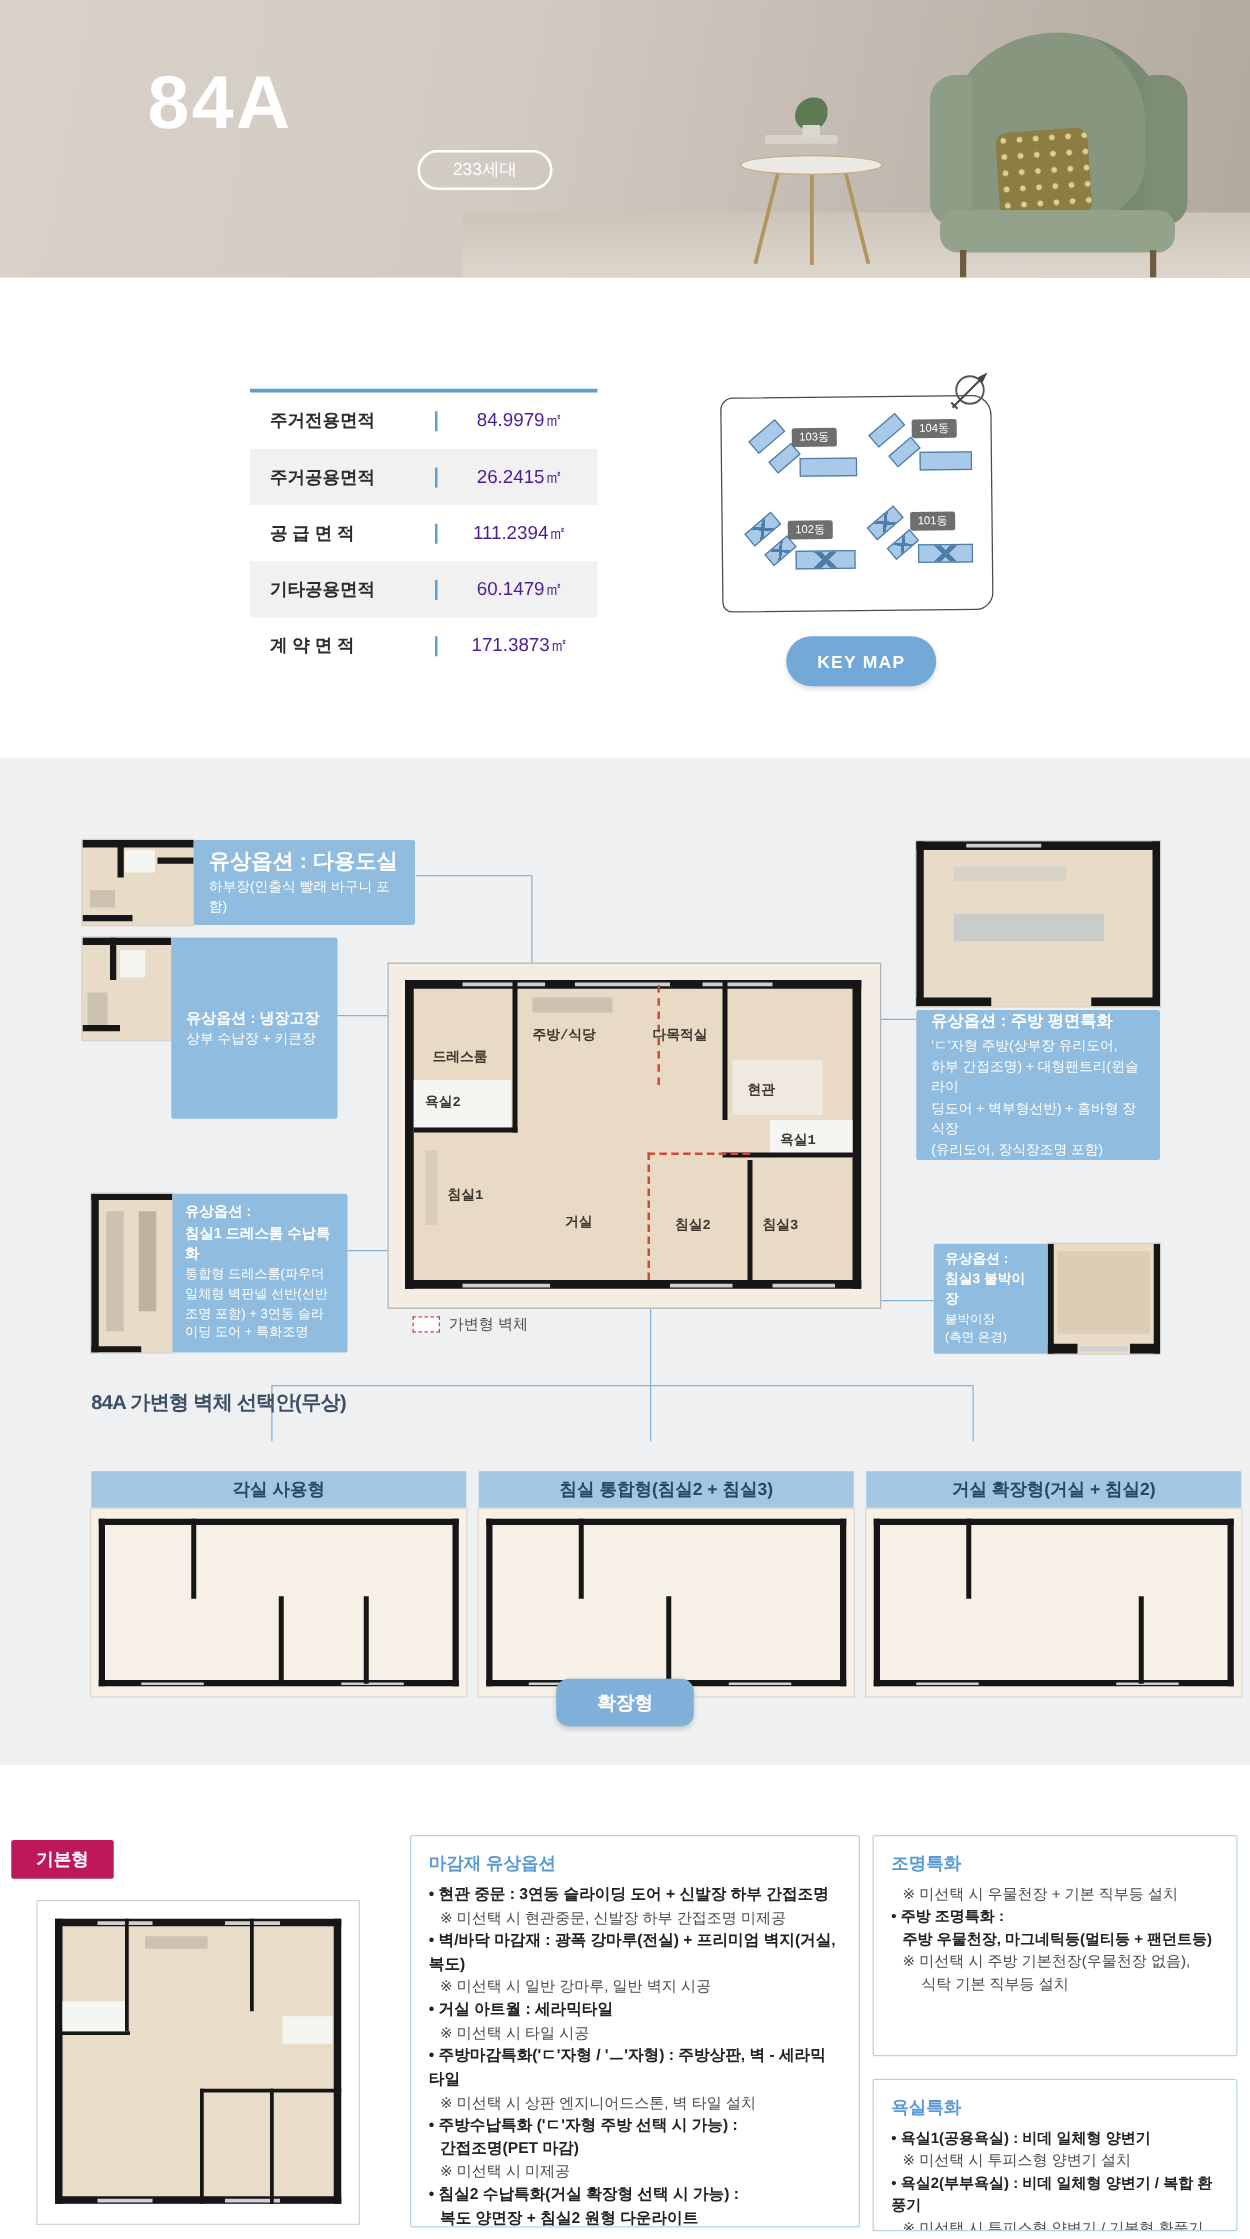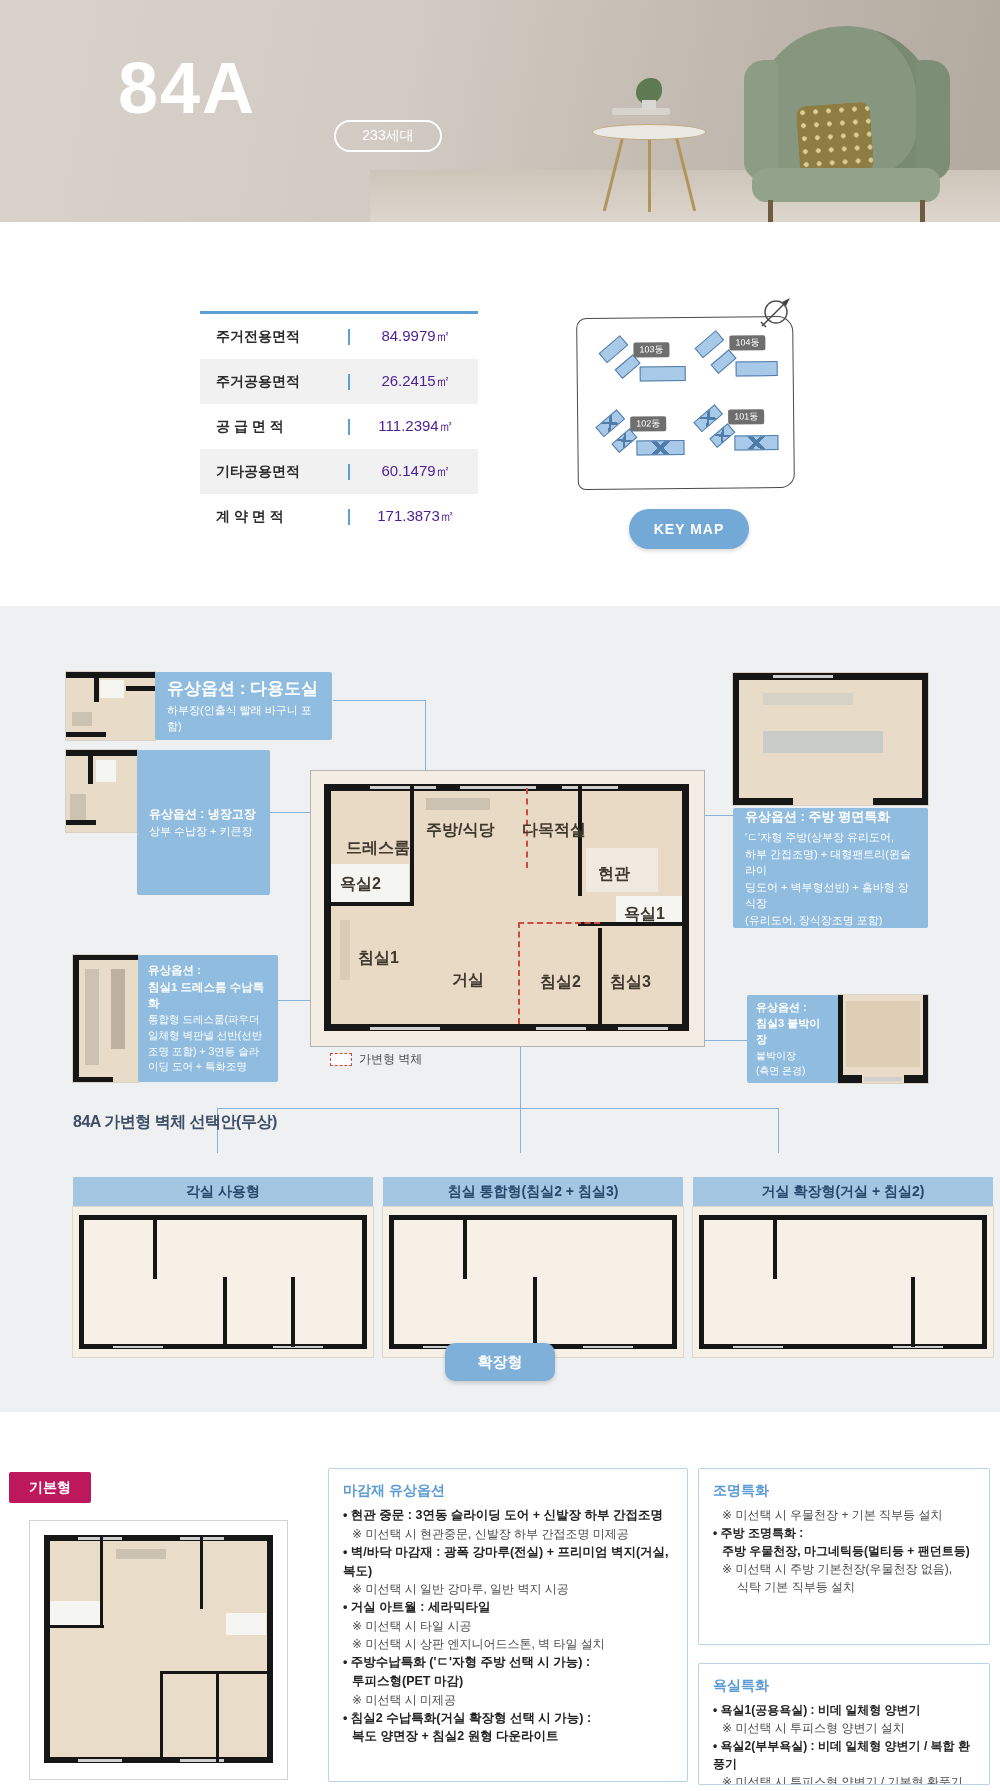--- a/index.html
+++ b/index.html
@@ -6,21 +6,21 @@
   body{font-family:"Liberation Sans","DejaVu Sans",sans-serif;}
   .page{position:relative;width:1000px;height:1791px;margin:0 auto;background:#fff;overflow:hidden;}
   .abs{position:absolute;}
   .bindline:empty{display:none;}
 
   
   .hero{position:absolute;left:0;top:0;width:1000px;height:222px;
     background:linear-gradient(100deg,#d8d2ca 0%,#d2cbc3 40%,#c3bbb1 68%,#b1a89e 100%);overflow:hidden;}
   .hero-floor{position:absolute;left:370px;bottom:0;width:630px;height:52px;
     background:linear-gradient(#cdc5ba,#ddd6cc);}
-  .hero-title{position:absolute;left:118px;top:52px;color:#fff;font-size:72px;font-weight:bold;letter-spacing:2px;line-height:1;}
+  .hero-title{position:absolute;left:118px;top:52px;color:#fff;font-size:60px;font-weight:bold;letter-spacing:2px;line-height:1;}
   .hero-badge{position:absolute;left:334px;top:120px;width:104px;height:28px;border:2px solid #fff;
     border-radius:16px;color:#fff;font-size:14px;display:flex;align-items:center;justify-content:center;}
   
   .chair-back{position:absolute;left:758px;top:26px;width:176px;height:158px;background:#87977f;border-radius:52% 52% 30% 30%;box-shadow:inset -18px -8px 0 #798a72;}
   .chair-wing-l{position:absolute;left:744px;top:60px;width:34px;height:120px;background:#8d9d85;border-radius:20px 6px 6px 18px;}
   .chair-wing-r{position:absolute;left:916px;top:60px;width:34px;height:120px;background:#7d8e76;border-radius:6px 20px 18px 6px;}
   .chair-seat{position:absolute;left:752px;top:168px;width:188px;height:34px;background:#93a28b;border-radius:14px;}
   .chair-leg{position:absolute;top:200px;width:5px;height:22px;background:#6e5b40;}
   .pillow{position:absolute;left:798px;top:104px;width:74px;height:70px;border-radius:10px;background:#8d7d42;
     background-image:radial-gradient(#decf96 2px,transparent 2.6px);background-size:13px 13px;transform:rotate(-4deg);}
@@ -56,21 +56,21 @@
   .callout{position:absolute;background:#8fbcdf;color:#fff;border-radius:2px;padding:10px 12px;box-sizing:border-box;
     display:flex;flex-direction:column;justify-content:center;}
   .co-title{font-weight:bold;line-height:1.45;}
   .co-line{line-height:1.5;}
   .imgart{position:absolute;background:#e8dbc7;overflow:hidden;box-shadow:0 0 0 1px #d8d2c8;}
   .wall{position:absolute;background:#161616;}
   .winseg{position:absolute;background:#cfcfcf;}
   .bathpatch{position:absolute;background:#f5f5f2;}
   .fixture{position:absolute;background:#ccc2b1;}
   .leader{position:absolute;background:#85b2d8;}
-  .room-label{position:absolute;font-size:16px;font-weight:bold;color:#3e382f;white-space:nowrap;}
+  .room-label{position:absolute;font-size:11px;font-weight:bold;color:#3e382f;white-space:nowrap;font-family:Liberation Mono, monospace;}
   .red-dash-v{position:absolute;border-left:2px dashed #cf4a3c;width:0;}
   .red-dash-h{position:absolute;border-top:2px dashed #cf4a3c;height:0;}
   .legend{position:absolute;left:330px;top:1051px;display:flex;align-items:center;gap:7px;}
   .legend-box{width:20px;height:11px;border:1.5px dashed #cf4a3c;background:#fff;}
   .legend-label{font-size:12px;color:#4a4a4a;}
   .sec-title{position:absolute;left:73px;top:1112px;font-size:16px;font-weight:bold;color:#3c4f66;letter-spacing:-.5px;}
   .vcard{position:absolute;top:1153px;width:300px;}
   .vcard-head{height:30px;background:#a3c6e3;color:#27486b;font-weight:bold;font-size:14px;
     display:flex;align-items:center;justify-content:center;margin-top:24px;}
   .vcard-body{position:relative;height:150px;background:#f6f0e6;box-shadow:0 0 0 1px #ddd7cc;overflow:hidden;}
@@ -380,23 +380,24 @@
   </div>
 
   <div class="opt-box" style="left:328px;top:1468px;width:360px;height:314px;">
     <div class="opt-title">마감재 유상옵션</div>
     <div class="opt-main bindline">현관 중문 : 3연동 슬라이딩 도어 + 신발장 하부 간접조명</div>
     <div class="opt-sub bindline">※ 미선택 시 현관중문, 신발장 하부 간접조명 미제공</div>
     <div class="opt-main bindline">벽/바닥 마감재 : 광폭 강마루(전실) + 프리미엄 벽지(거실, 복도)</div>
     <div class="opt-sub bindline">※ 미선택 시 일반 강마루, 일반 벽지 시공</div>
     <div class="opt-main bindline">거실 아트월 : 세라믹타일</div>
     <div class="opt-sub bindline">※ 미선택 시 타일 시공</div>
+    <div class="opt-main bindline">주방마감특화('ㄷ'자형 / 'ㅡ'자형) : 주방상판, 벽 - 세라믹 타일</div>
     <div class="opt-sub bindline">※ 미선택 시 상판 엔지니어드스톤, 벽 타일 설치</div>
     <div class="opt-main bindline">주방수납특화 ('ㄷ'자형 주방 선택 시 가능) :</div>
-    <div class="opt-main2 bindline">투피스형(PET 마감)</div>
+    <div class="opt-main2 bindline">간접조명(PET 마감)</div>
     <div class="opt-sub bindline">※ 미선택 시 미제공</div>
     <div class="opt-main bindline">침실2 수납특화(거실 확장형 선택 시 가능) :</div>
     <div class="opt-main2 bindline">복도 양면장 + 침실2 원형 다운라이트</div>
 
   </div>
 
   <div class="opt-box" style="left:698px;top:1468px;width:292px;height:177px;">
     <div class="opt-title">조명특화</div>
     <div class="opt-sub bindline">※ 미선택 시 우물천장 + 기본 직부등 설치</div>
     <div class="opt-main bindline" style="font-size:12px;">주방 조명특화 :</div>

